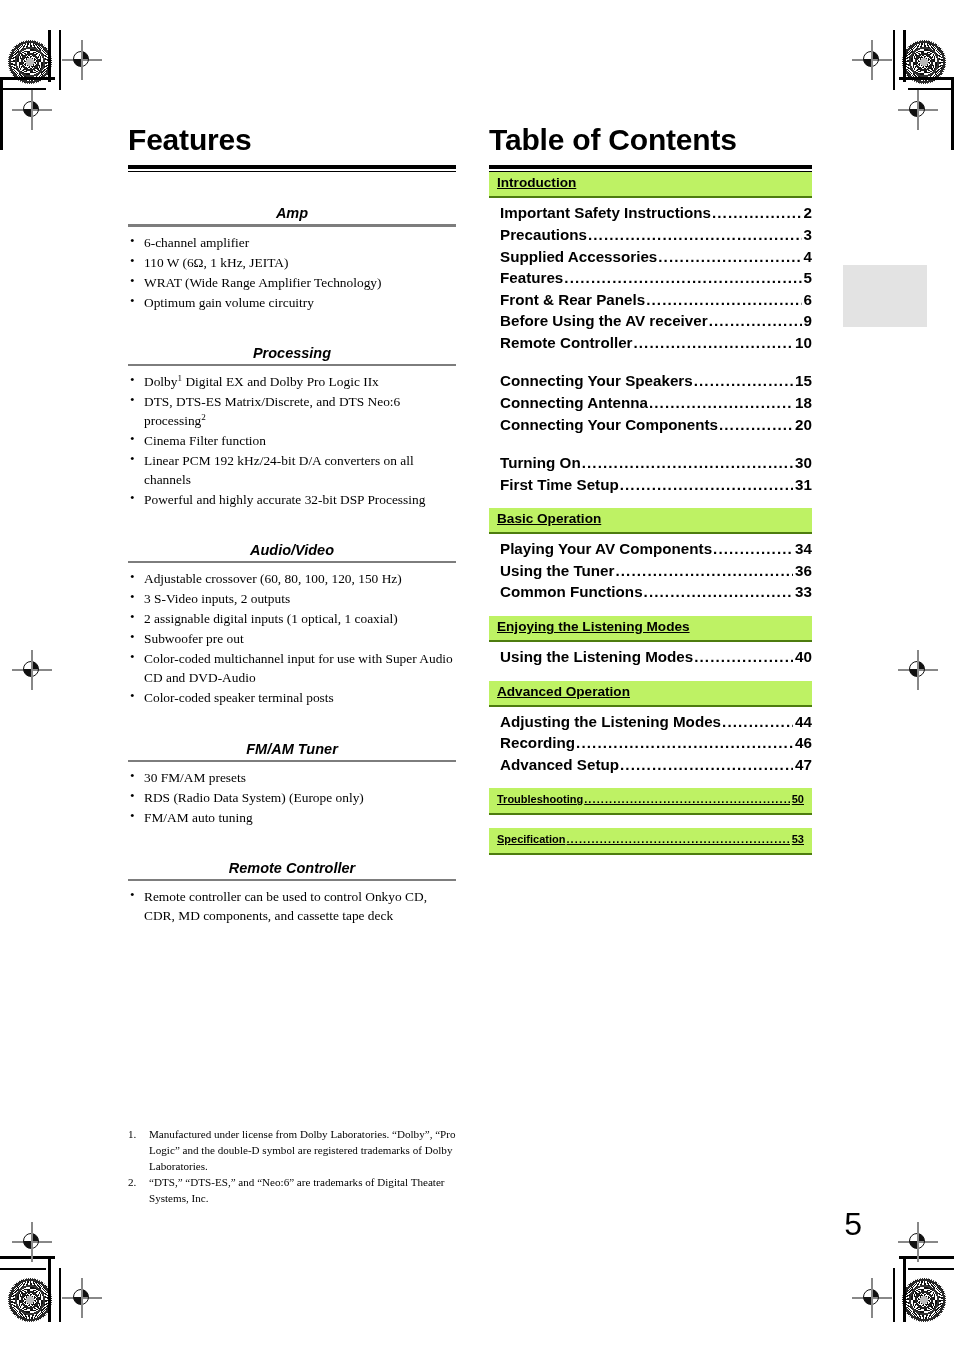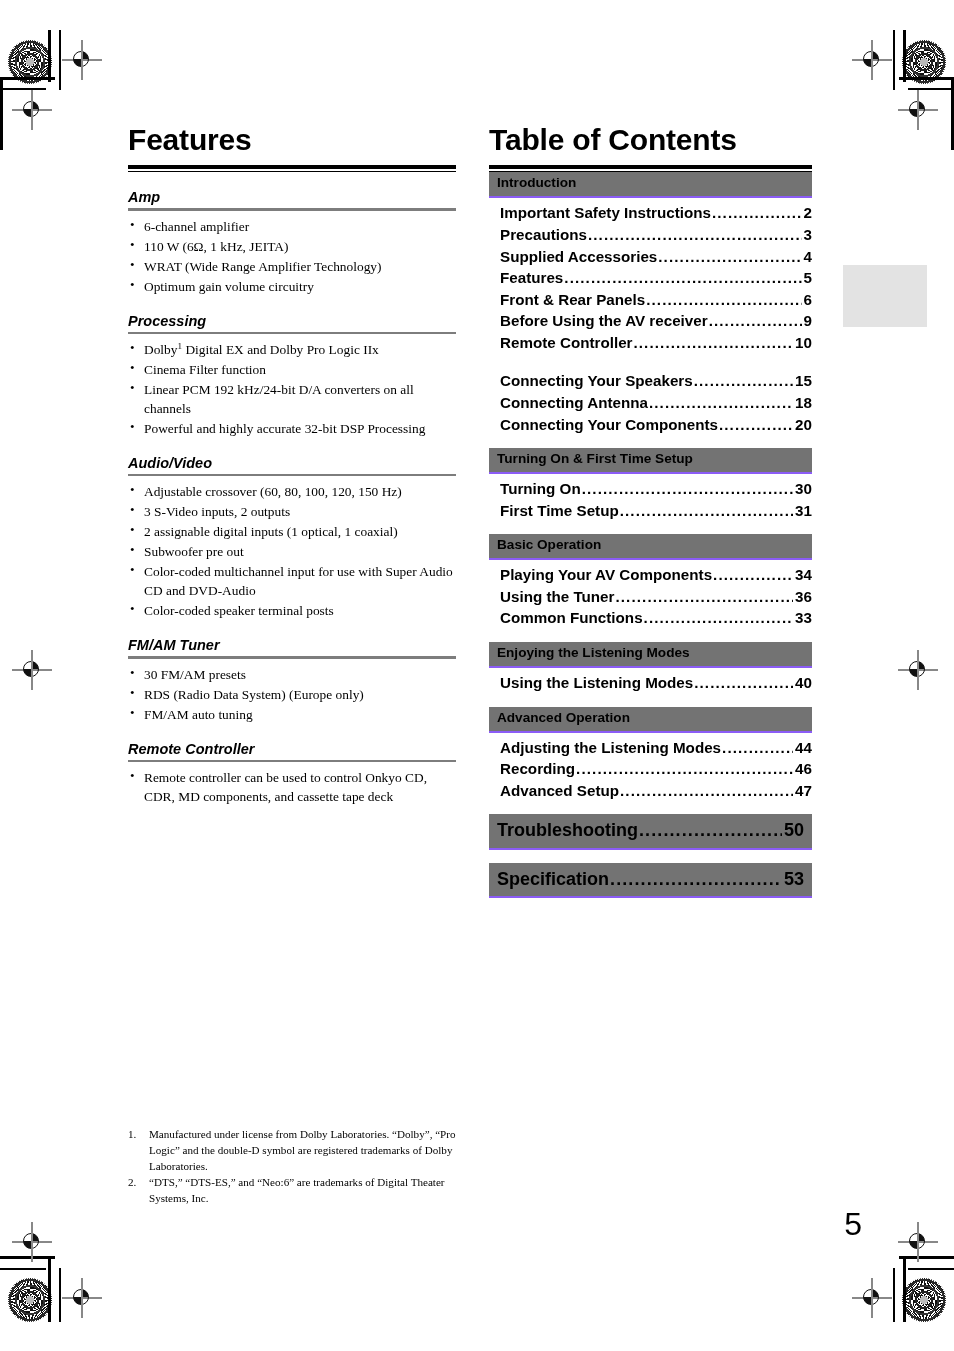--- a/index.html
+++ b/index.html
@@ -60,22 +60,23 @@
     line-height: 1.05;
   }
   .title-rule { height: 4px; background: #000; }
   .title-rule-thin { height: 1.4px; background: #000; margin-top: 2.5px; }
 
   h2.subhead {
     font-family: "Liberation Sans", "DejaVu Sans", sans-serif;
     font-size: 14.5px;
     font-style: italic;
     font-weight: bold;
-    margin: 17px 0 3px 0;
-    color: #000;
+    margin: 33px 0 3px 0;
+    color: #000;
+    text-align: center;
   }
   .sub-rule { height: 2.2px; background: #7d7d7d; margin-bottom: 6px; }
 
   ul.feat {
     list-style: none;
     margin: 0; padding: 0;
   }
   ul.feat li {
     position: relative;
     padding-left: 16px;
@@ -88,34 +89,35 @@
     content: "\2022";
     position: absolute;
     left: 2px; top: -1px;
     font-size: 13px;
   }
   sup { font-size: 0.68em; vertical-align: super; line-height: 0; }
 
   
   .toc-group { margin-bottom: 13px; }
   .toc-band {
-    background: #737373;
-    border-bottom: 2px solid #8b5cf6;
+    background: #bef264;
+    border-bottom: 2px solid #4d7c0f;
     padding: 3px 8px 4px 8px;
     font-family: "Liberation Sans", "DejaVu Sans", sans-serif;
     font-size: 13.6px;
     font-weight: bold;
     color: #000;
     line-height: 1.25;
+    text-decoration: underline;
   }
   .toc-band.solo {
     display: flex;
     align-items: flex-start;
     padding: 5px 8px 6px 8px;
-    font-size: 18px;
+    font-size: 11px;
   }
   .toc-entries { padding: 4px 0 0 0; }
   .toc-row {
     display: flex;
     align-items: baseline;
     font-family: "Liberation Sans", "DejaVu Sans", sans-serif;
     font-size: 15.2px;
     font-weight: bold;
     color: #000;
     line-height: 1.42;
@@ -243,20 +245,21 @@
         <ul class="feat">
           <li>6-channel amplifier</li>
           <li>110 W (6Ω, 1 kHz, JEITA)</li>
           <li>WRAT (Wide Range Amplifier Technology)</li>
           <li>Optimum gain volume circuitry</li>
         </ul>
         <h2 class="subhead">Processing</h2>
         <div class="sub-rule"></div>
         <ul class="feat">
           <li>Dolby<sup>1</sup> Digital EX and Dolby Pro Logic IIx</li>
+          <li>DTS, DTS-ES Matrix/Discrete, and DTS Neo:6 processing<sup>2</sup></li>
           <li>Cinema Filter function</li>
           <li>Linear PCM 192 kHz/24-bit D/A converters on all channels</li>
           <li>Powerful and highly accurate 32-bit DSP Processing</li>
         </ul>
         <h2 class="subhead">Audio/Video</h2>
         <div class="sub-rule"></div>
         <ul class="feat">
           <li>Adjustable crossover (60, 80, 100, 120, 150 Hz)</li>
           <li>3 S-Video inputs, 2 outputs</li>
           <li>2 assignable digital inputs (1 optical, 1 coaxial)</li>
@@ -337,21 +340,20 @@
               <span class="toc-page">18</span>
             </div>
             <div class="toc-row">
               <span class="toc-label">Connecting Your Components</span>
               <span class="toc-dots">........................................................................................................................................................................................................</span>
               <span class="toc-page">20</span>
             </div>
           </div>
         </div>
         <div class="toc-group">
-          <div class="toc-band">Turning On &amp; First Time Setup</div>
           <div class="toc-entries">
             <div class="toc-row">
               <span class="toc-label">Turning On</span>
               <span class="toc-dots">........................................................................................................................................................................................................</span>
               <span class="toc-page">30</span>
             </div>
             <div class="toc-row">
               <span class="toc-label">First Time Setup</span>
               <span class="toc-dots">........................................................................................................................................................................................................</span>
               <span class="toc-page">31</span>

